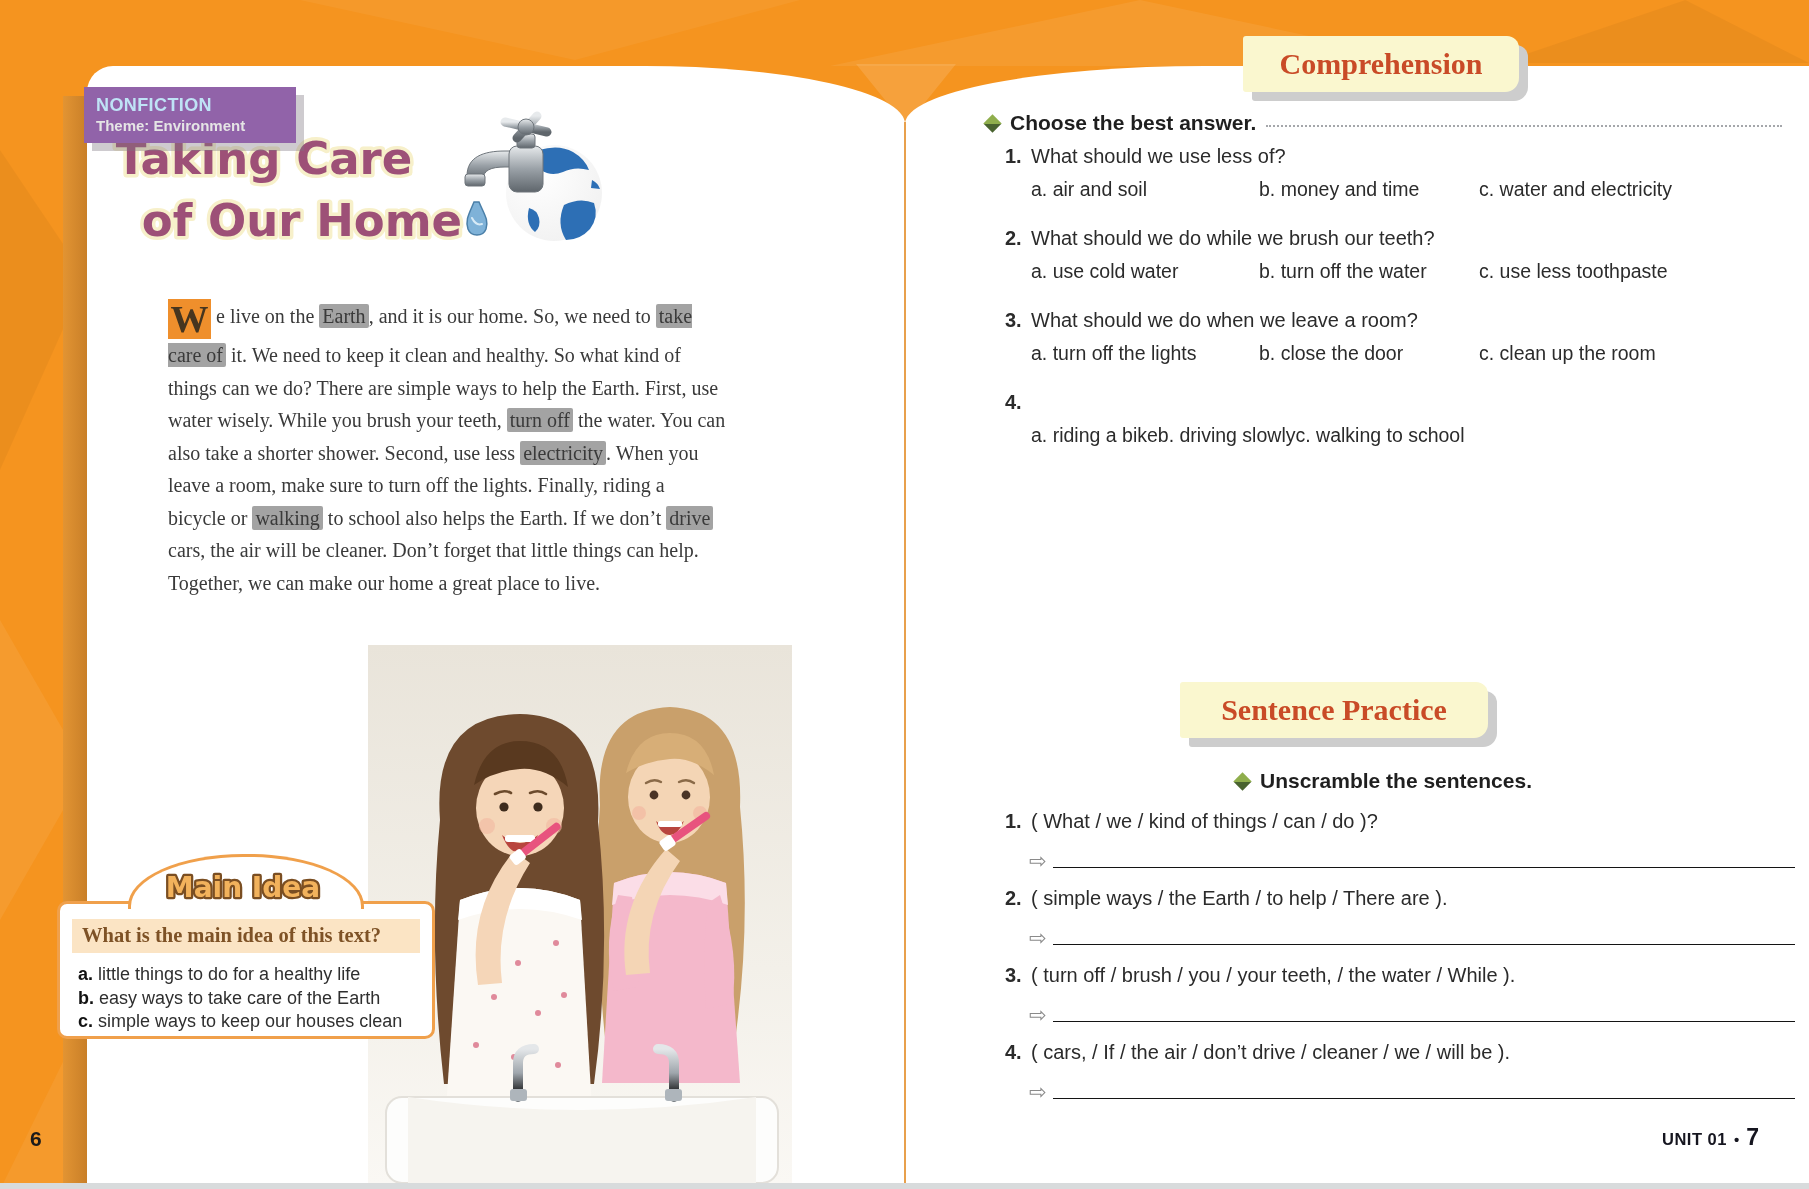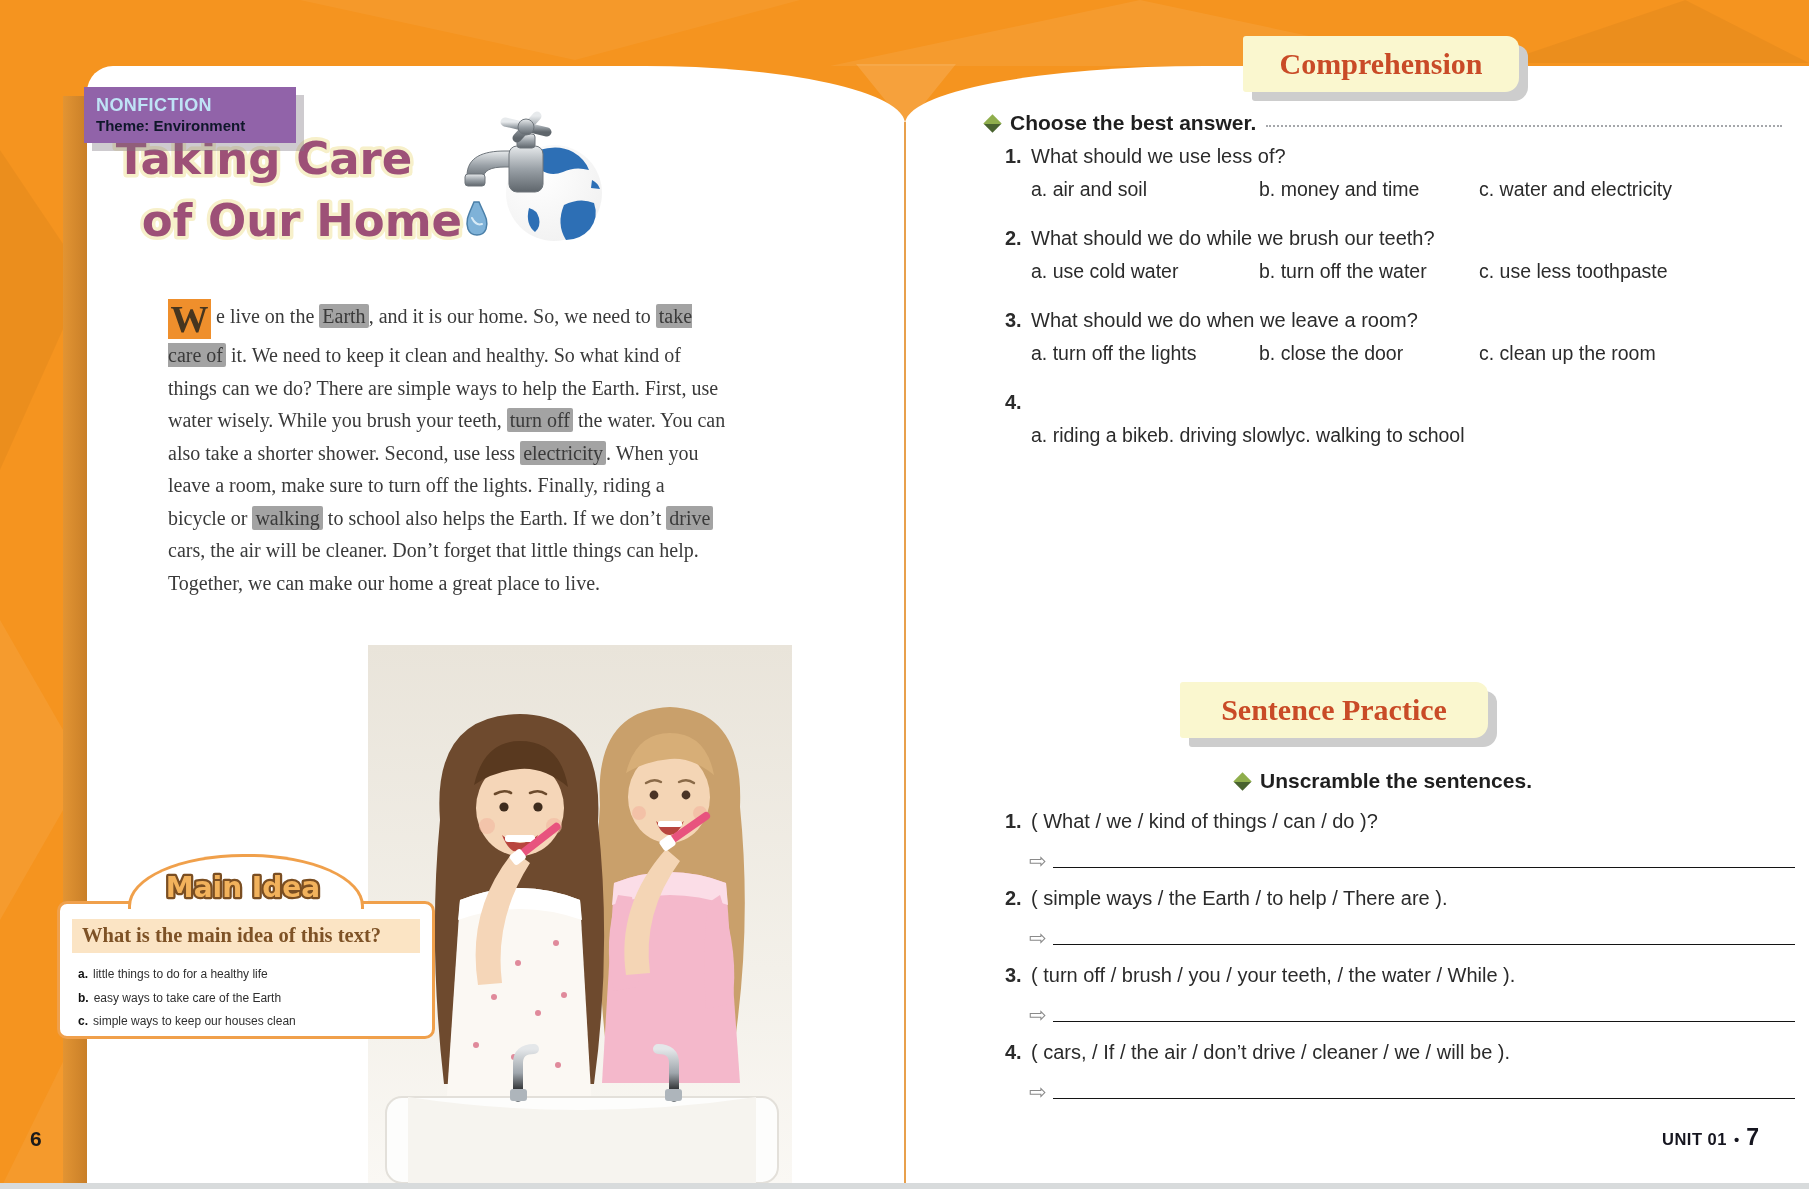--- a/index.html
+++ b/index.html
@@ -24,21 +24,21 @@
     border-radius:26px 0 0 0; border-top-right-radius:260px 58px;}
   .page-right{position:absolute;left:905px;top:66px;width:904px;height:1117px;background:#fff;
     border-top-left-radius:300px 58px;}
   .spine-line{position:absolute;left:904px;top:122px;width:1.5px;height:1061px;background:#E8A círc04C;background:#E8A04C;}
   .bottom-edge{position:absolute;left:0;top:1183px;width:1809px;height:6px;background:#D8DBDC;}
 
   
   .badge{position:absolute;left:84px;top:87px;width:188px;padding:7px 12px 8px;background:#9163A9;
     box-shadow:8px 8px 0 rgba(125,118,128,.38); z-index:5;}
   .badge .l1{color:#BFE3F6;font-weight:bold;font-size:18px;letter-spacing:.4px;line-height:22px;}
-  .badge .l2{color:#0f172a;font-weight:bold;font-size:15px;line-height:19px;}
+  .badge .l2{color:#e5e5e5;font-weight:bold;font-size:15px;line-height:19px;}
 
   
   .title-svg{position:absolute;left:112px;top:124px;z-index:4;}
   .title-svg text{font-family:"DejaVu Sans",sans-serif;font-weight:bold;font-size:45px;
     fill:#9D5077;stroke:#F7F0CA;stroke-width:7px;paint-order:stroke;stroke-linejoin:round;}
 
   .art-svg{position:absolute;left:443px;top:110px;z-index:3;}
 
   
   .passage{position:absolute;left:168px;top:299px;width:558px;z-index:3;
@@ -54,21 +54,21 @@
   
   .mi-box{position:absolute;left:57px;top:901px;width:372px;height:132px;background:#fff;
     border:3.5px solid #F0A04B;border-radius:10px;z-index:6;}
   .mi-arch{position:absolute;left:128px;top:854px;width:230px;height:52px;background:#fff;
     border:3.5px solid #F0A04B;border-bottom:none;border-radius:115px 115px 0 0/52px 52px 0 0;z-index:7;}
   .mi-title-svg{position:absolute;left:140px;top:866px;z-index:8;}
   .mi-title-svg text{font-family:"DejaVu Sans",sans-serif;font-weight:bold;font-size:28px;
     fill:#F2B25C;stroke:#7A4E22;stroke-width:4.5px;paint-order:stroke;stroke-linejoin:round;}
   .mi-q{margin:15px 12px 8px;background:#FBE4C4;padding:5px 10px 6px;
     font-family:"Liberation Serif",serif;font-weight:bold;font-size:20.5px;color:#7E5226;}
-  .mi-opts{margin:10px 18px;font-size:12px;line-height:23.5px;color:#2F2F2F;}
+  .mi-opts{margin:10px 18px;font-size:18px;line-height:23.5px;color:#2F2F2F;}
   .mi-opts .opt-letter{font-weight:bold;color:#111;margin-right:5px;}
 
   .pageno-left{position:absolute;left:30px;top:1127px;font-size:21px;font-weight:bold;color:#1B1B1B;z-index:5;}
 
   
   .tab{position:absolute;display:flex;align-items:center;justify-content:center;
     background:#FAF7CF;box-shadow:9px 9px 0 #CDCDCD;border-radius:3px 12px 14px 3px;
     font-family:"Liberation Serif",serif;font-weight:bold;font-size:30px;color:#C94B27;z-index:5;}
   .tab-comprehension{left:1212px;top:36px;width:276px;height:56px;margin-left:31px;}
   .tab-sentence{left:1180px;top:682px;width:308px;height:56px;}

